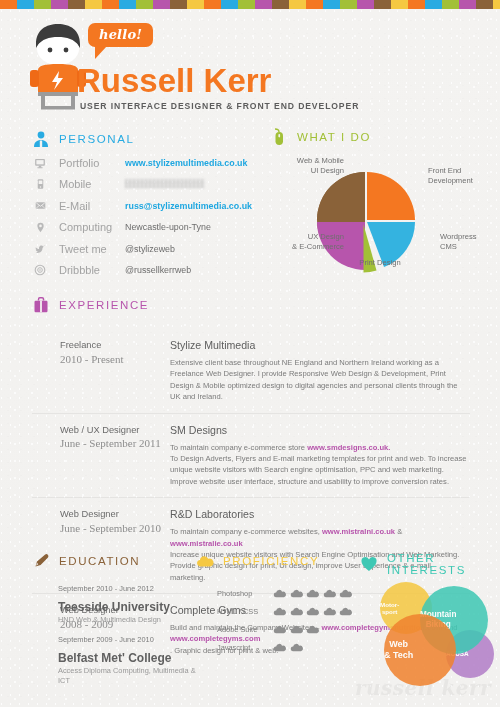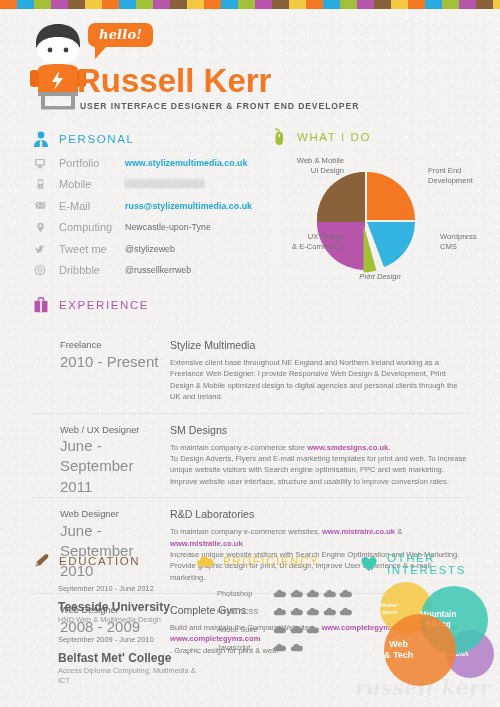--- a/index.html
+++ b/index.html
@@ -124,21 +124,21 @@
     color: #6f6f6f;
     line-height: 1.33;
   }
 
   
   .experience { position: absolute; left: 0; top: 296px; width: 500px; }
   .expitem { position: relative; padding: 11px 0 10px 0; }
   .expdiv { position: absolute; left: 32px; right: 30px; top: 0; height: 1px; background: rgba(0,0,0,0.055); }
   .exp-left { position: absolute; left: 60px; top: 11px; width: 108px; }
   .exp-role { font-size: 9.3px; color: #6b6b6b; line-height: 1.35; }
-  .exp-date { font-size: 15px; color: #8e8e8e; line-height: 1.35; }
+  .exp-date { font-size: 11px; color: #8e8e8e; line-height: 1.35; font-family: Liberation Serif, serif; }
   .exp-right { margin-left: 170px; padding-right: 32px; }
   .exp-co { font-size: 10.6px; color: #5e5e5e; margin-bottom: 6px; }
   .exp-desc { font-size: 7.6px; color: #7b7b7b; line-height: 1.5; }
   .exp-desc a, .exp-desc .u { color: #b755ac; font-weight: bold; text-decoration: none; }
 
   
   .bottom { position: absolute; left: 0; top: 552px; width: 456px; height: 130px; }
   .col { position: absolute; top: 0; }
   .col.edu  { left: 32px;  width: 160px; }
   .col.prof { left: 196px; width: 160px; }
@@ -347,21 +347,21 @@
         <g transform="translate(-3.5,2.5)">
           <path d="M53 53 L66 99 A48 48 0 0 1 53 101 Z" fill="#a2c037"></path>
         </g>
       </svg>
     </div>
 
     <div class="pielabel" style="left:8px; top:28px; width:74px; text-align:right;">Web &amp; Mobile<br>UI Design</div>
     <div class="pielabel" style="left:166px; top:38px; width:70px;">Front End<br>Development</div>
     <div class="pielabel" style="left:178px; top:104px; width:58px;">Wordpress<br>CMS</div>
     <div class="pielabel" style="left:6px; top:104px; width:76px; text-align:right;">UX Design<br>&amp; E-Commerce</div>
-    <div class="pielabel" style="left:82px; top:144px; width:72px; text-align:center;font-style:italic;">Print Design</div>
+    <div class="pielabel" style="left:82px; top:130px; width:72px; text-align:center;">Print Design</div>
   </div>
 
   <div class="experience">
     <div class="sechead" style="position:relative; left:32px; top:0;">
       <svg class="ico" viewBox="0 0 18 18">
         <path d="M6.5 4.5 V3 A1.3 1.3 0 0 1 7.8 1.8 H10.2 A1.3 1.3 0 0 1 11.5 3 V4.5" stroke="#b755ac" stroke-width="1.5" fill="none"></path>
         <rect x="2.5" y="4.8" width="13" height="11.4" rx="1.2" fill="#b755ac"></rect>
         <rect x="8.1" y="4.8" width="1.8" height="11.4" fill="#f3f2f0"></rect>
       </svg>
       <div class="label" style="color:#b755ac;">EXPERIENCE</div>

